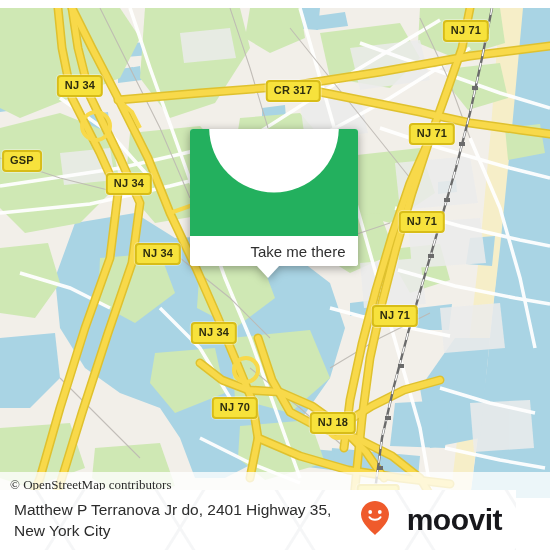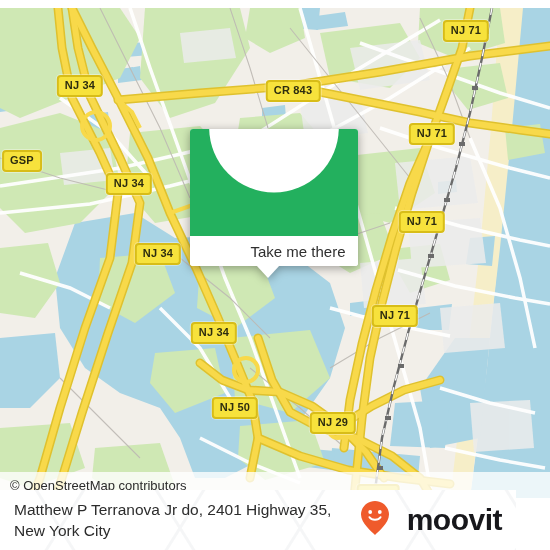--- a/index.html
+++ b/index.html
@@ -35,21 +35,21 @@
     transform:translate(-50%,-50%);
     box-shadow:0 0 0 1px rgba(255,255,255,.35);
   }
 
   
   .attrib{
     position:absolute;left:0;bottom:0;width:550px;height:26px;
     background:rgba(255,255,255,.78);
     display:flex;align-items:center;
     font-size:13px;color:#2b2b2b;
-    padding-left:10px;box-sizing:border-box;
+    padding-left:10px;box-sizing:border-box;font-family:Liberation Serif, serif;
   }
 
   
   .popup{
     position:absolute;left:190px;top:121px;width:168px;
     filter:drop-shadow(0 2px 5px rgba(0,0,0,.35));
   }
   .popup-body{
     background:#ffffff;
     border-radius:3px;
@@ -278,30 +278,30 @@
             <rect x="385" y="408" width="6" height="4"></rect>
             <rect x="377" y="458" width="6" height="4"></rect>
           </g>
         </g>
       </g>
     </svg>
 
     <div id="shield-layer">
         <div class="shield" style="left: 466px; top: 23px;">NJ 71</div>
         <div class="shield" style="left: 80px; top: 78px;">NJ 34</div>
-        <div class="shield" style="left: 293px; top: 83px;">CR 843</div>
+        <div class="shield" style="left: 293px; top: 83px;">CR 317</div>
         <div class="shield" style="left: 432px; top: 126px;">NJ 71</div>
         <div class="shield" style="left: 22px; top: 153px;">GSP</div>
         <div class="shield" style="left: 129px; top: 176px;">NJ 34</div>
         <div class="shield" style="left: 422px; top: 214px;">NJ 71</div>
         <div class="shield" style="left: 158px; top: 246px;">NJ 34</div>
         <div class="shield" style="left: 395px; top: 308px;">NJ 71</div>
         <div class="shield" style="left: 214px; top: 325px;">NJ 34</div>
-        <div class="shield" style="left: 235px; top: 400px;">NJ 50</div>
-        <div class="shield" style="left: 333px; top: 415px;">NJ 29</div>
+        <div class="shield" style="left: 235px; top: 400px;">NJ 70</div>
+        <div class="shield" style="left: 333px; top: 415px;">NJ 18</div>
         <div class="shield" style="left: 378px; top: 487px;">(559)</div>
       </div>
 
     <div class="attrib">
       <span>© OpenStreetMap contributors</span>
     </div>
 
     <div class="popup">
       <div class="popup-body">
         <div class="popup-head">

